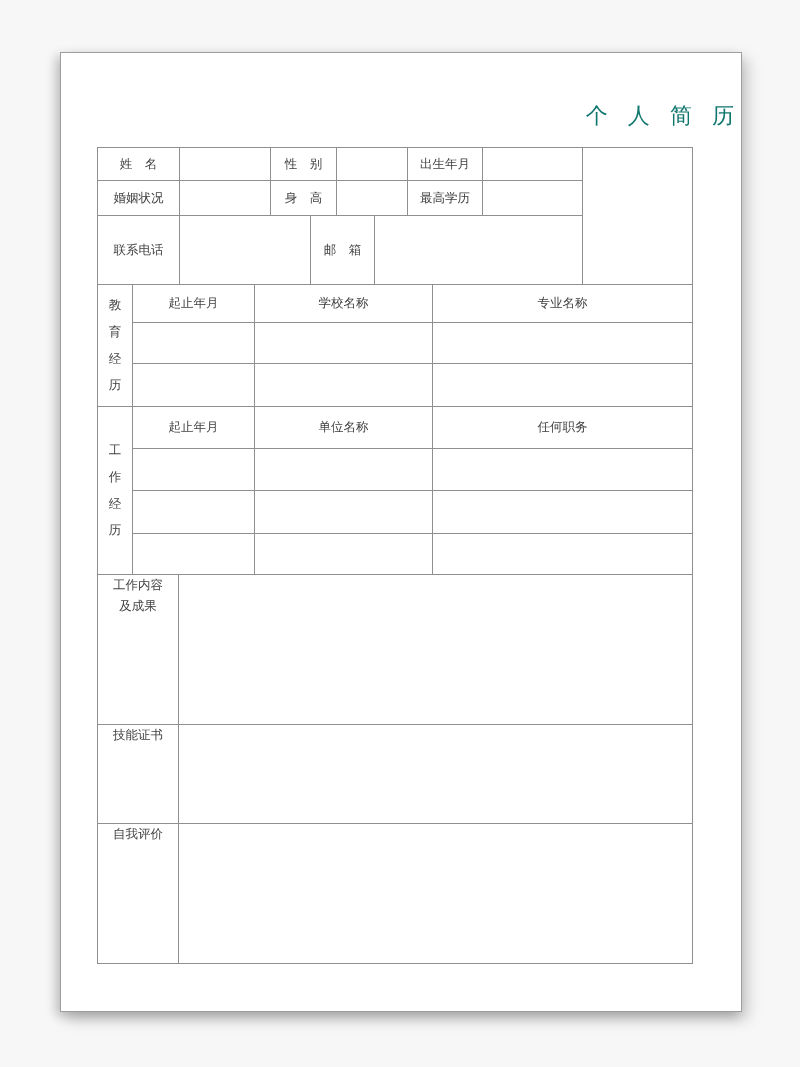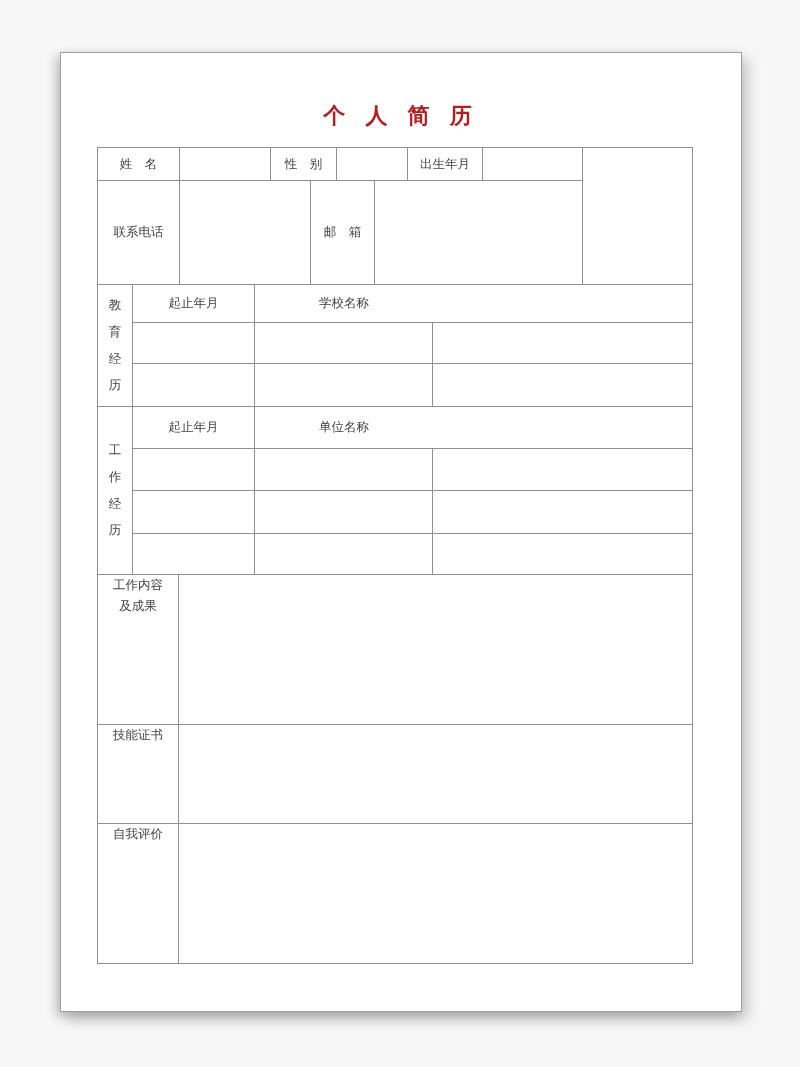--- a/index.html
+++ b/index.html
@@ -21,25 +21,25 @@
     position:absolute;
     left:60px;top:52px;
     width:682px;height:960px;
     background:var(--paper);
     border:1px solid #9e9e9e;
     box-shadow:-5px 4px 10px rgba(0,0,0,0.18), 5px 7px 14px rgba(0,0,0,0.22);
   }
   .page-title{
     position:absolute;
     top:48px;left:0;right:0;
-    text-align:center;
+    text-align:right;
     font-size:22px;
-    font-weight:700;
+    font-weight:400;
     letter-spacing:7px;
-    color:#b91c1c;
+    color:#0f766e;
   }
   .resume-table{
     position:absolute;
     left:36px;top:94px;
     width:596px;height:817px;
     border:1px solid var(--line);
     display:flex;
     flex-direction:column;
     font-size:12.5px;
   }
@@ -107,38 +107,47 @@
     <div class="sec sec-top">
       <div class="top-left">
         <div class="top-row r1">
           <div class="cell w-l1">姓　名</div>
           <div class="cell w-v1"></div>
           <div class="cell w-l2">性　别</div>
           <div class="cell w-v2"></div>
           <div class="cell w-l3">出生年月</div>
           <div class="cell w-v3"></div>
         </div>
+        <div class="top-row r3">
+          <div class="cell w-l1">婚姻状况</div>
+          <div class="cell w-v1"></div>
+          <div class="cell w-l2">身　高</div>
+          <div class="cell w-v2"></div>
+          <div class="cell w-l3">最高学历</div>
+          <div class="cell w-v3"></div>
+        </div>
         <div class="top-row r4">
           <div class="cell w-p1">联系电话</div>
           <div class="cell w-pv"></div>
           <div class="cell w-p2">邮　箱</div>
           <div class="cell w-pv2"></div>
         </div>
       </div>
       <div class="photo"></div>
     </div>
 
     <div class="sec sec-edu">
       <div class="vcol">
         <div class="vtext">教育经历</div>
       </div>
       <div class="tbl">
         <div class="trow h-edu1">
           <div class="cell col-a">起止年月</div>
           <div class="cell col-b">学校名称</div>
+          <div class="cell col-c">专业名称</div>
         </div>
         <div class="trow h-edu2">
           <div class="cell col-a"></div>
           <div class="cell col-b"></div>
           <div class="cell col-c"></div>
         </div>
         <div class="trow">
           <div class="cell col-a"></div>
           <div class="cell col-b"></div>
           <div class="cell col-c"></div>
@@ -147,20 +156,21 @@
     </div>
 
     <div class="sec sec-work">
       <div class="vcol">
         <div class="vtext">工作经历</div>
       </div>
       <div class="tbl">
         <div class="trow h-wk1">
           <div class="cell col-a">起止年月</div>
           <div class="cell col-b">单位名称</div>
+          <div class="cell col-c">任何职务</div>
         </div>
         <div class="trow h-wk2">
           <div class="cell col-a"></div>
           <div class="cell col-b"></div>
           <div class="cell col-c"></div>
         </div>
         <div class="trow h-wk3">
           <div class="cell col-a"></div>
           <div class="cell col-b"></div>
           <div class="cell col-c"></div>

